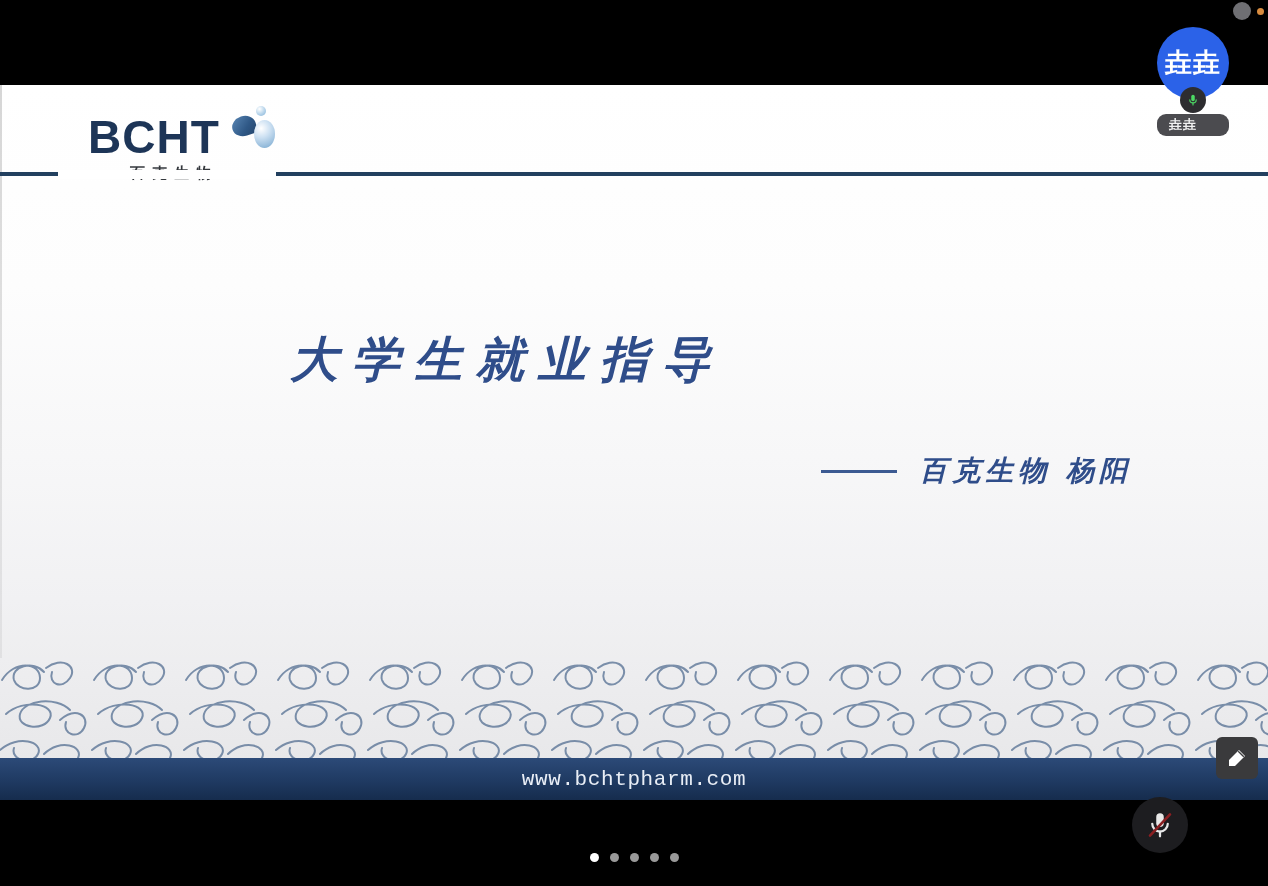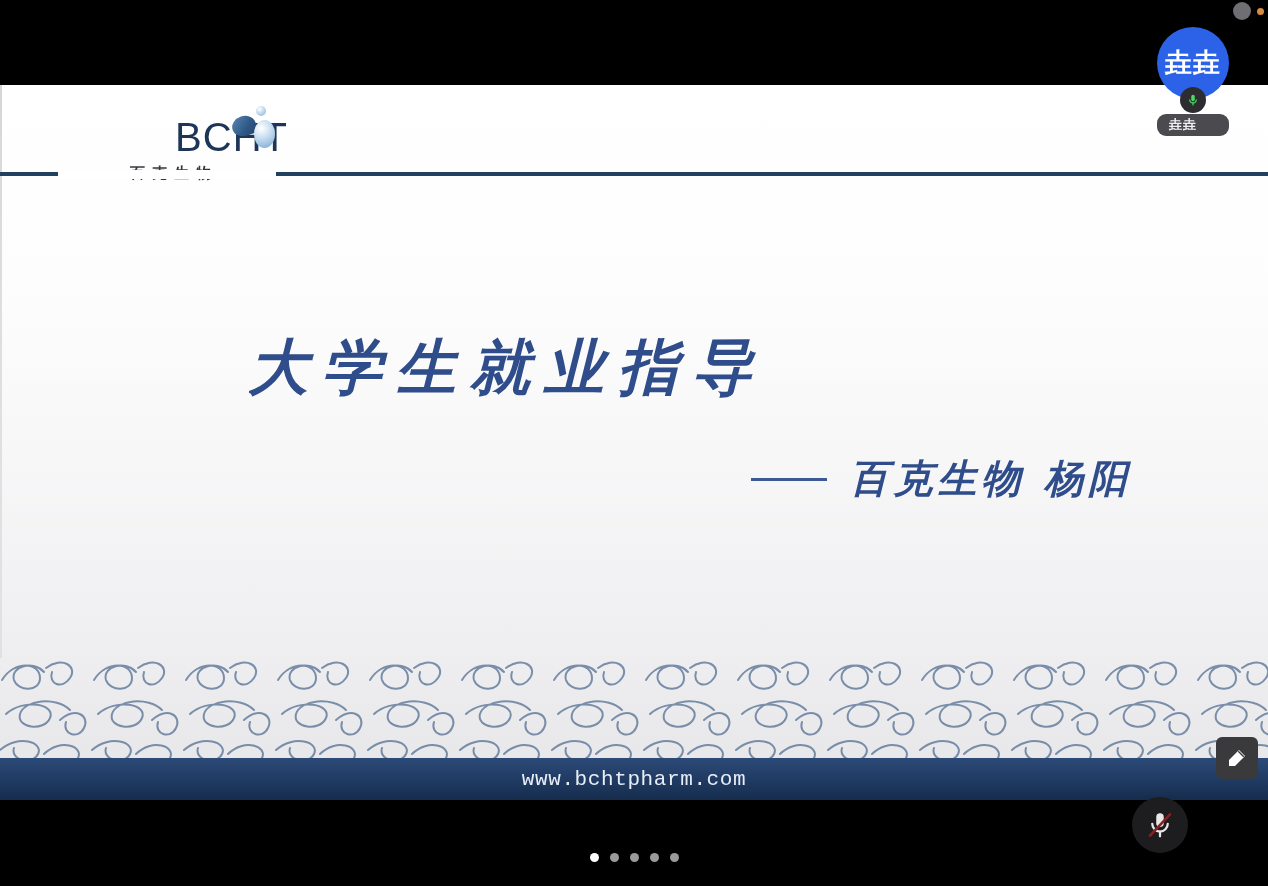--- a/index.html
+++ b/index.html
@@ -71,27 +71,26 @@
   
   .logo-block {
     position: absolute;
     left: 88px;
     top: 27px;
     width: 200px;
     height: 80px;
   }
   .logo-word {
     font-family: "Liberation Sans", sans-serif;
-    font-weight: normal;
-    font-size: 40px;
+    font-weight: bold;
+    font-size: 46px;
     letter-spacing: 1px;
     color: #1d3557;
     line-height: 50px;
     white-space: nowrap;
-    text-align: right;
   }
   .logo-cn {
     margin-top: 2px;
     font-family: "DejaVu Sans", sans-serif;
     font-size: 15px;
     font-weight: bold;
     letter-spacing: 7px;
     color: #33373c;
     padding-left: 42px;
   }
@@ -144,21 +143,21 @@
   }
 
   
   .main-title {
     position: absolute;
     left: 0;
     top: 243px;
     width: 1014px;
     text-align: center;
     font-family: "DejaVu Sans", sans-serif;
-    font-size: 60px;
+    font-size: 48px;
     font-weight: bold;
     font-style: italic;
     letter-spacing: 14px;
     color: #2f4d8a;
     text-shadow: 0 1px 0 rgba(255,255,255,.6);
     white-space: nowrap;
   }
   .byline {
     position: absolute;
     right: 136px;
@@ -167,21 +166,21 @@
     align-items: center;
     gap: 22px;
   }
   .byline-dash {
     width: 76px;
     height: 3px;
     background: #3c5a92;
   }
   .byline-text {
     font-family: "DejaVu Sans", sans-serif;
-    font-size: 39px;
+    font-size: 28px;
     font-weight: bold;
     font-style: italic;
     letter-spacing: 5px;
     color: #2f4d8a;
     white-space: nowrap;
   }
 
   
   .swirl-band {
     position: absolute;

